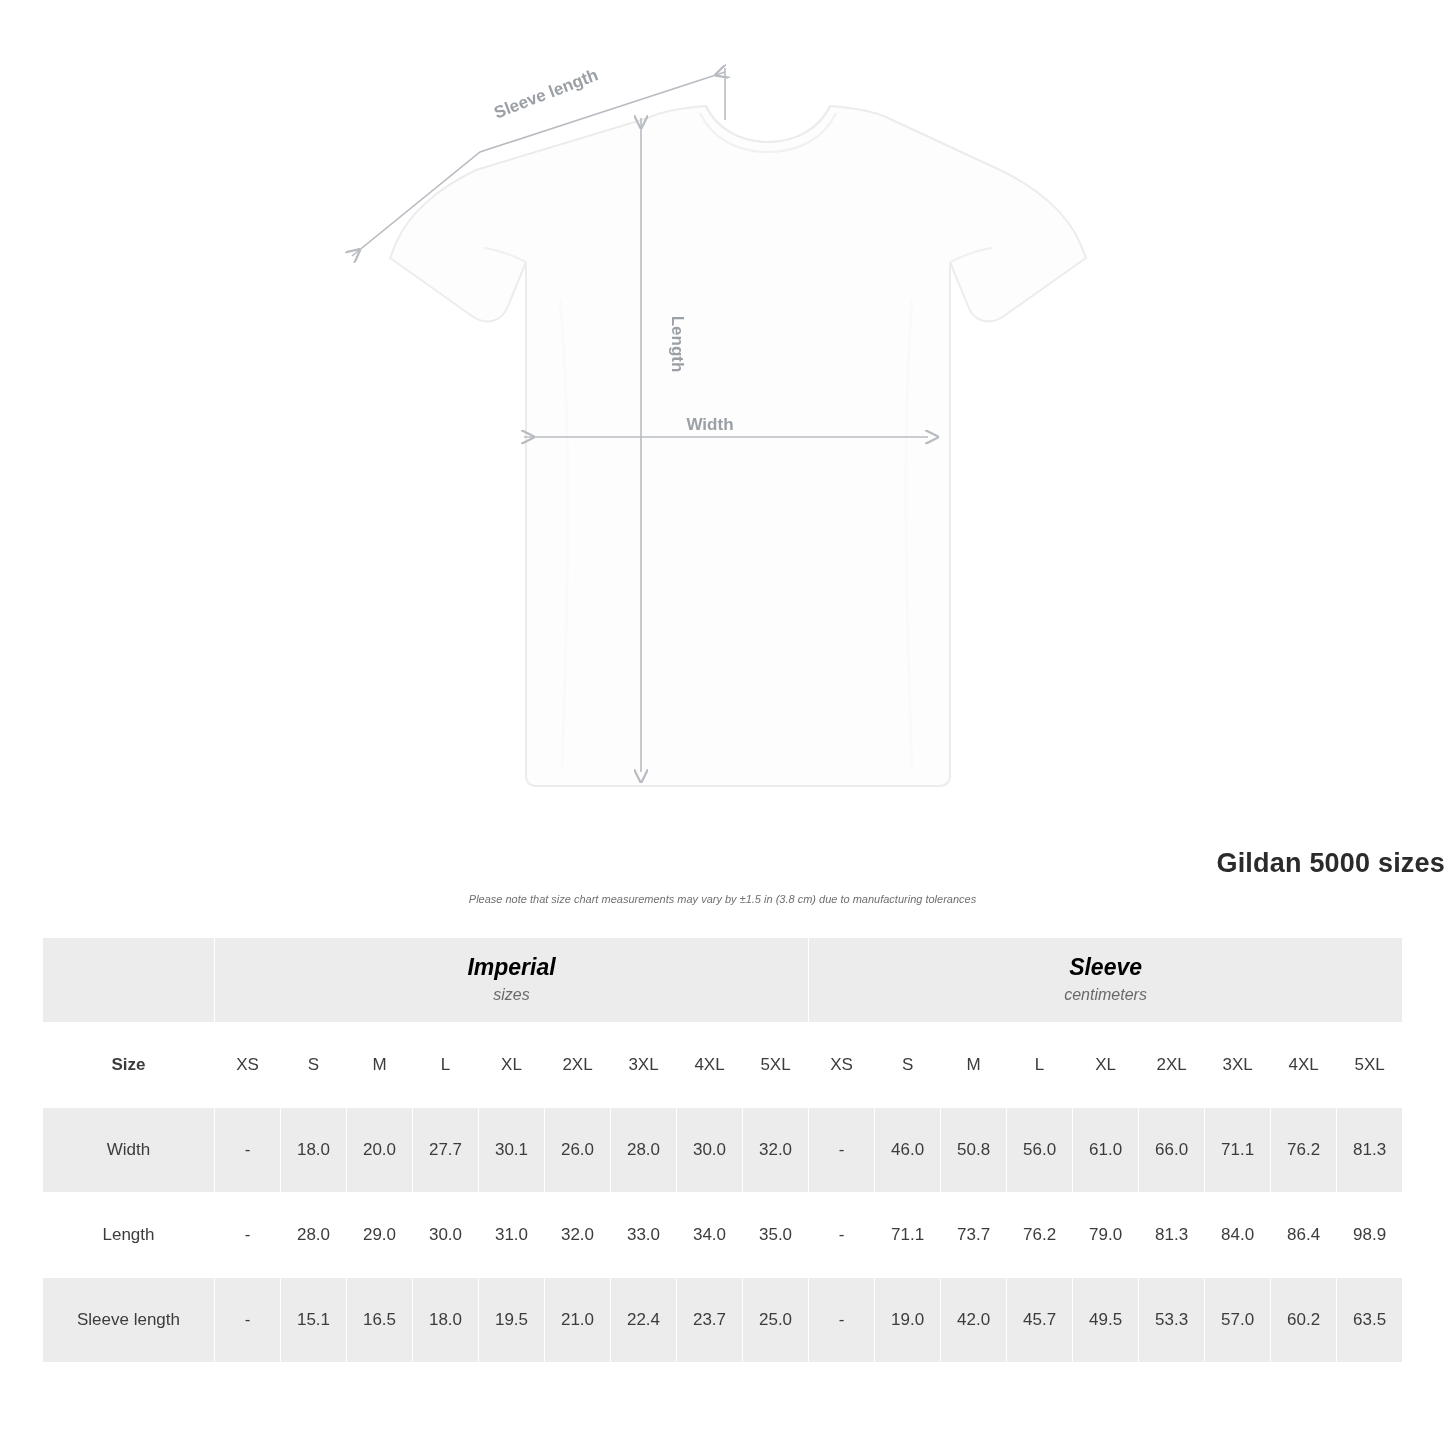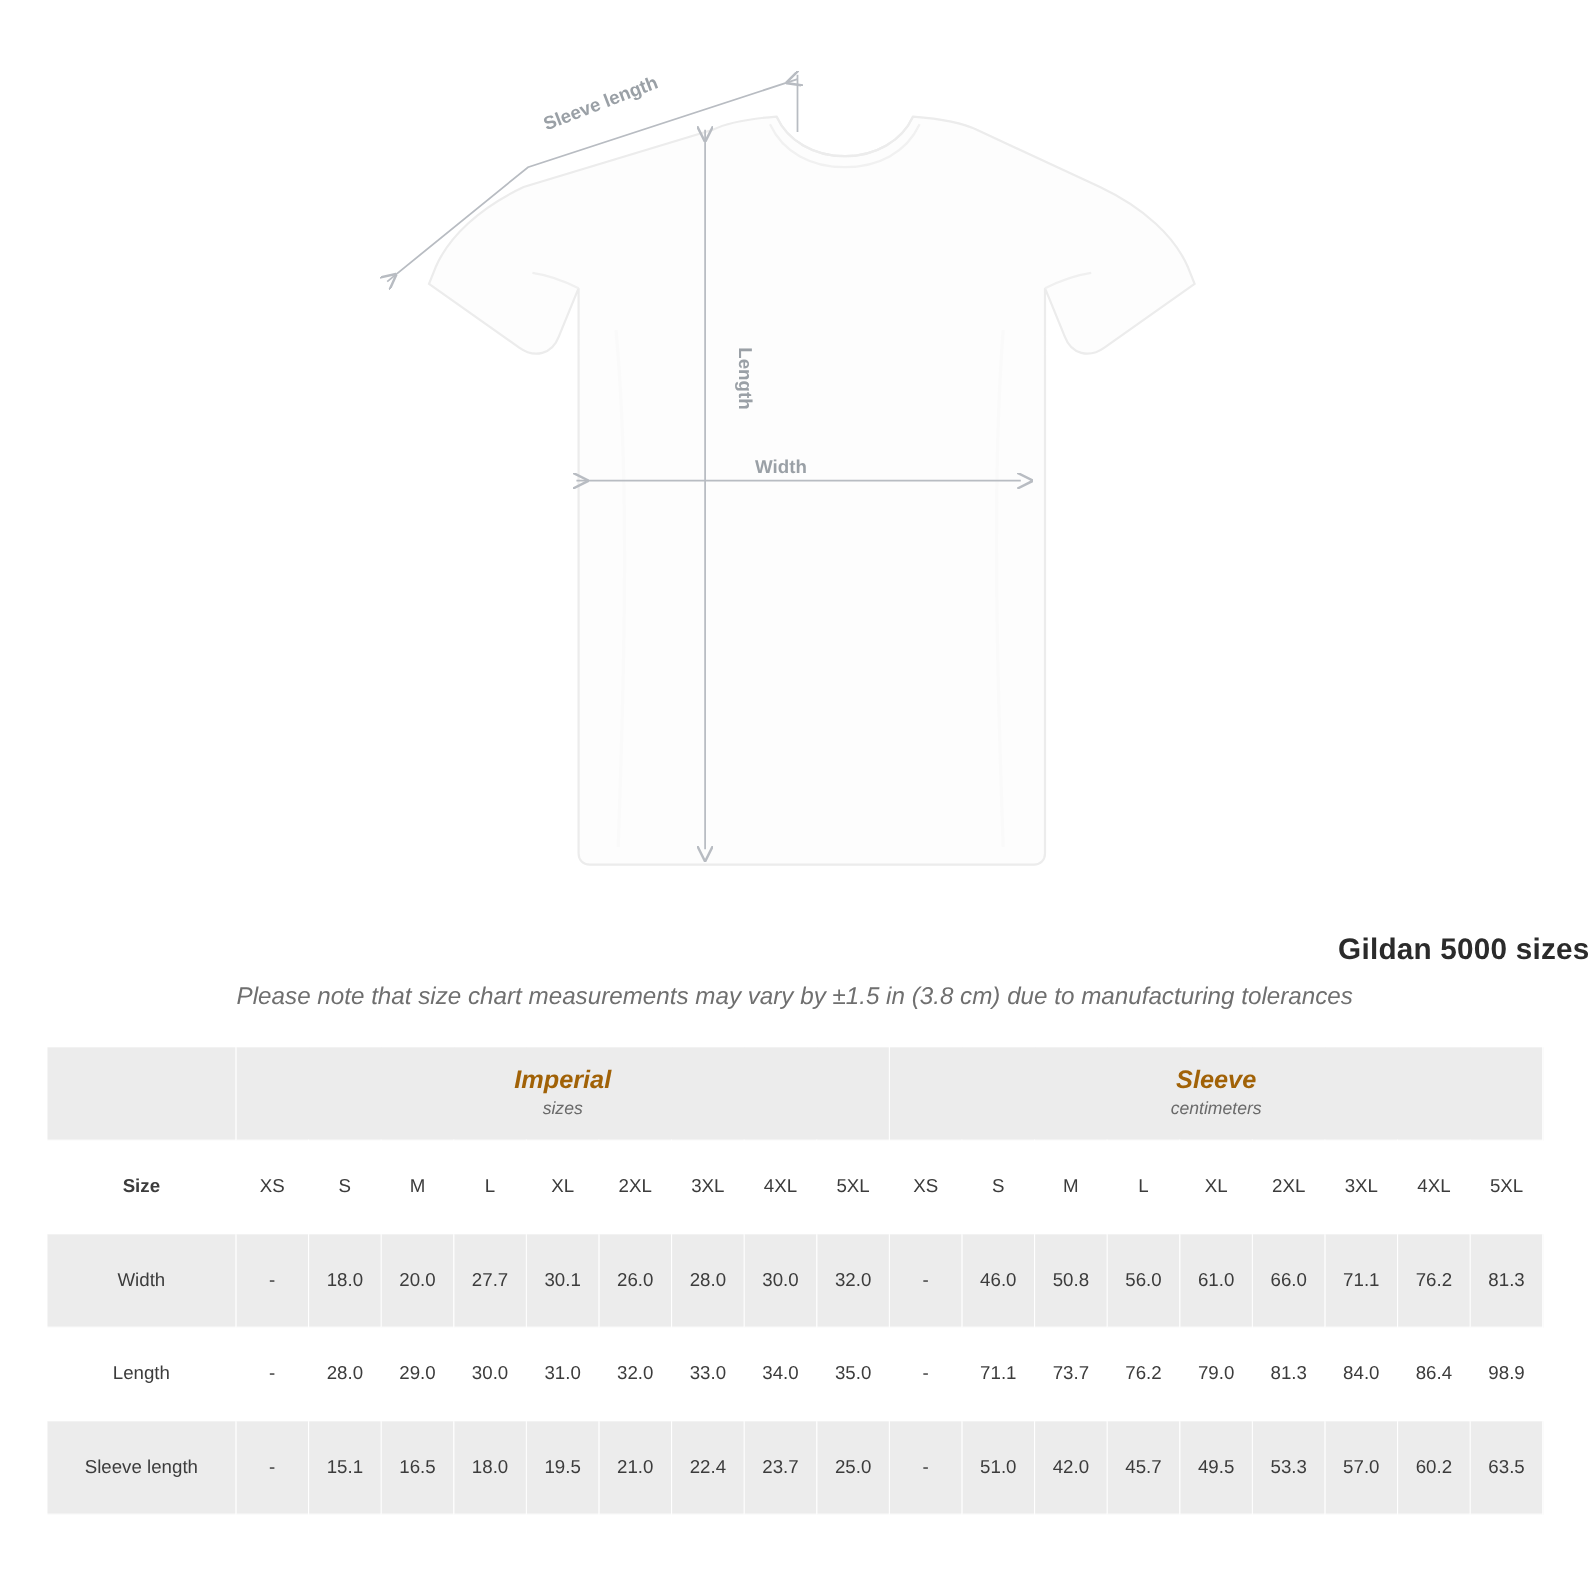--- a/index.html
+++ b/index.html
@@ -35,21 +35,21 @@
     text-align: right;
     font-size: 27px;
     font-weight: bold;
     color: #2b2b2b;
     margin: 0;
     padding-top: 18px;
     letter-spacing: 0.2px;
   }
   .chart-note {
     text-align: center;
-    font-size: 22px;
+    font-size: 11px;
     font-style: italic;
     color: #6f6f6f;
     margin: 14px 0 0 0;
   }
 
   
   .table-wrap {
     margin: 32px 42px 0 42px;
   }
   table.size-table {
@@ -69,21 +69,21 @@
     height: 84px;
   }
   .unit-head {
     background: #ececec;
     height: 112px;
   }
   .unit-head .unit-name {
     font-size: 23px;
     font-style: italic;
     font-weight: bold;
-    color: #a16207;
+    color: #000000;
     line-height: 1.25;
   }
   .unit-head .unit-sub {
     font-size: 16px;
     font-style: italic;
     color: #6a6a6a;
     line-height: 1.6;
   }
   .corner-cell {
     background: #ececec;
@@ -276,21 +276,21 @@
           <td>-</td>
           <td>15.1</td>
           <td>16.5</td>
           <td>18.0</td>
           <td>19.5</td>
           <td>21.0</td>
           <td>22.4</td>
           <td>23.7</td>
           <td>25.0</td>
           <td>-</td>
-          <td>51.0</td>
+          <td>19.0</td>
           <td>42.0</td>
           <td>45.7</td>
           <td>49.5</td>
           <td>53.3</td>
           <td>57.0</td>
           <td>60.2</td>
           <td>63.5</td>
         </tr>
       </tbody>
     </table>

